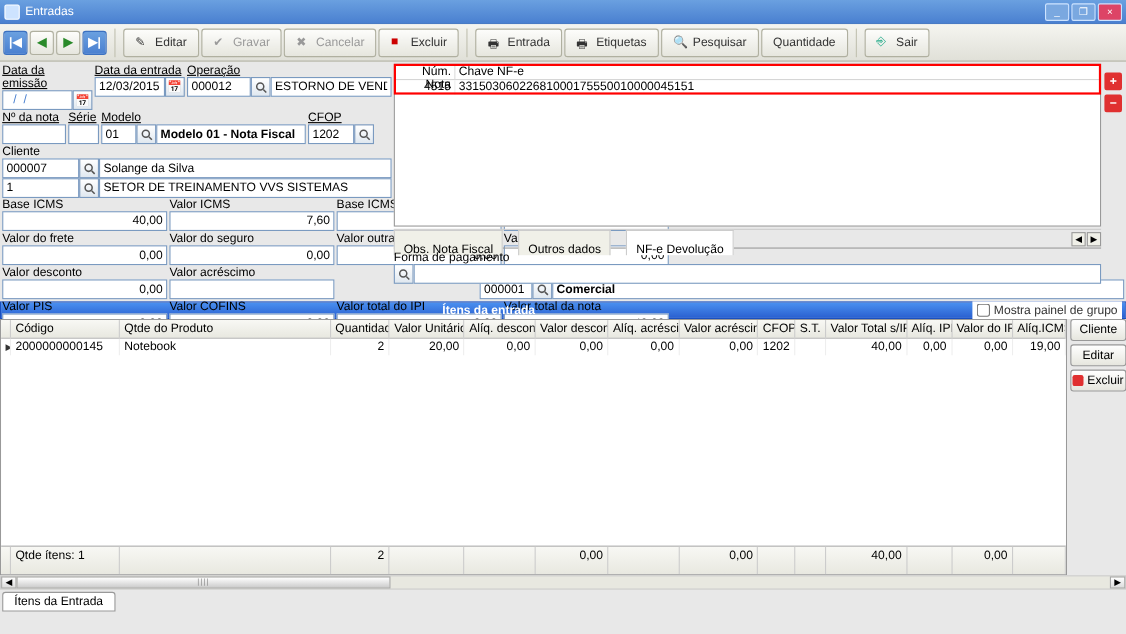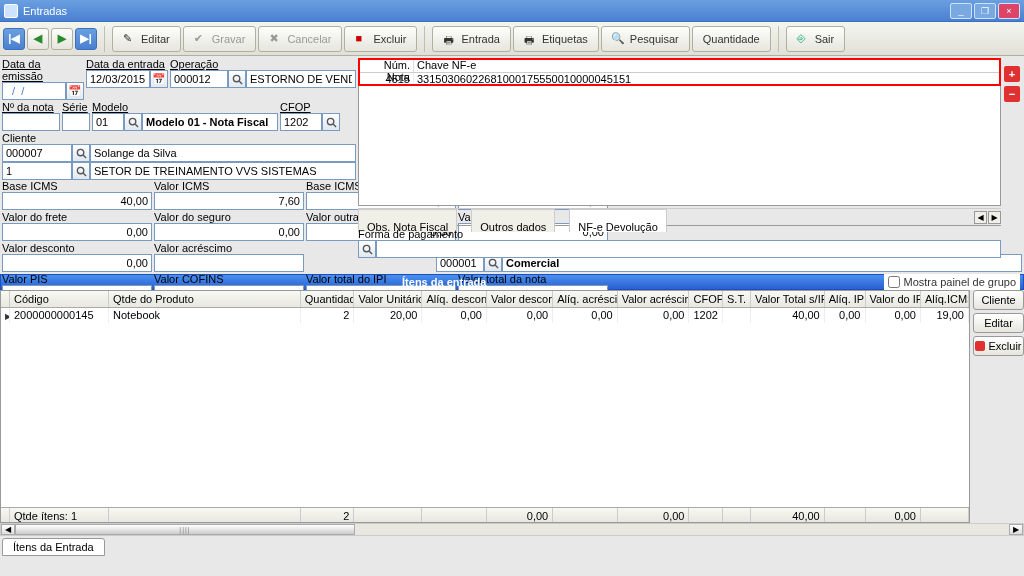--- a/index.html
+++ b/index.html
@@ -55,21 +55,21 @@
 .grp-chk input{width:12px;height:12px;}
 
 .grid-wrap{display:flex; height:233px;}
 .items-grid{flex:1; background:#fff; border:1px solid #999; display:flex; flex-direction:column; overflow:hidden;}
 .grid-head{display:flex; height:17px; background:linear-gradient(#f8f8f4,#e8e8e0); border-bottom:1px solid #aaa; font-size:10px;}
 .grid-head > div{padding:2px 4px; border-right:1px solid #ccc; white-space:nowrap; overflow:hidden;}
 .grid-body{flex:1; background:#fff;}
 .grid-row{display:flex; height:15px; font-size:10px;}
 .grid-row > div{padding:1px 4px; border-right:1px solid #eee; white-space:nowrap; overflow:hidden;}
 .tri{font-size:8px;color:#333;margin-right:2px;}
-.grid-footer{display:flex; height:15px; background:linear-gradient(#f8f8f4,#e8e8e0); border-top:1px solid #aaa; font-size:10px;}
+.grid-footer{display:flex; height:26px; background:linear-gradient(#f8f8f4,#e8e8e0); border-top:1px solid #aaa; font-size:10px;}
 .grid-footer > div{padding:2px 4px; border-right:1px solid #ccc;}
 .c1{width:108px;} .c2{width:210px;} .c3{width:58px;text-align:right;} .c4{width:74px;text-align:right;}
 .c5{width:70px;text-align:right;} .c6{width:72px;text-align:right;} .c7{width:70px;text-align:right;}
 .c8{width:78px;text-align:right;} .c9{width:36px;} .c10{width:30px;} .c11{width:80px;text-align:right;}
 .c12{width:44px;text-align:right;} .c13{width:60px;text-align:right;} .c14{width:52px;text-align:right;}
 .side-actions{width:54px; padding-left:3px; display:flex; flex-direction:column; gap:3px;}
 .side-btn{height:20px; border:1px solid #999; background:linear-gradient(#fff,#e6e6de); border-radius:3px; display:flex; align-items:center; justify-content:center; gap:3px; font-size:10px;}
 .side-btn .ic{width:10px;height:10px;}
 
 .hscroll{height:13px; background:#e8e8e0; border:1px solid #ccc; position:relative; display:flex;}

